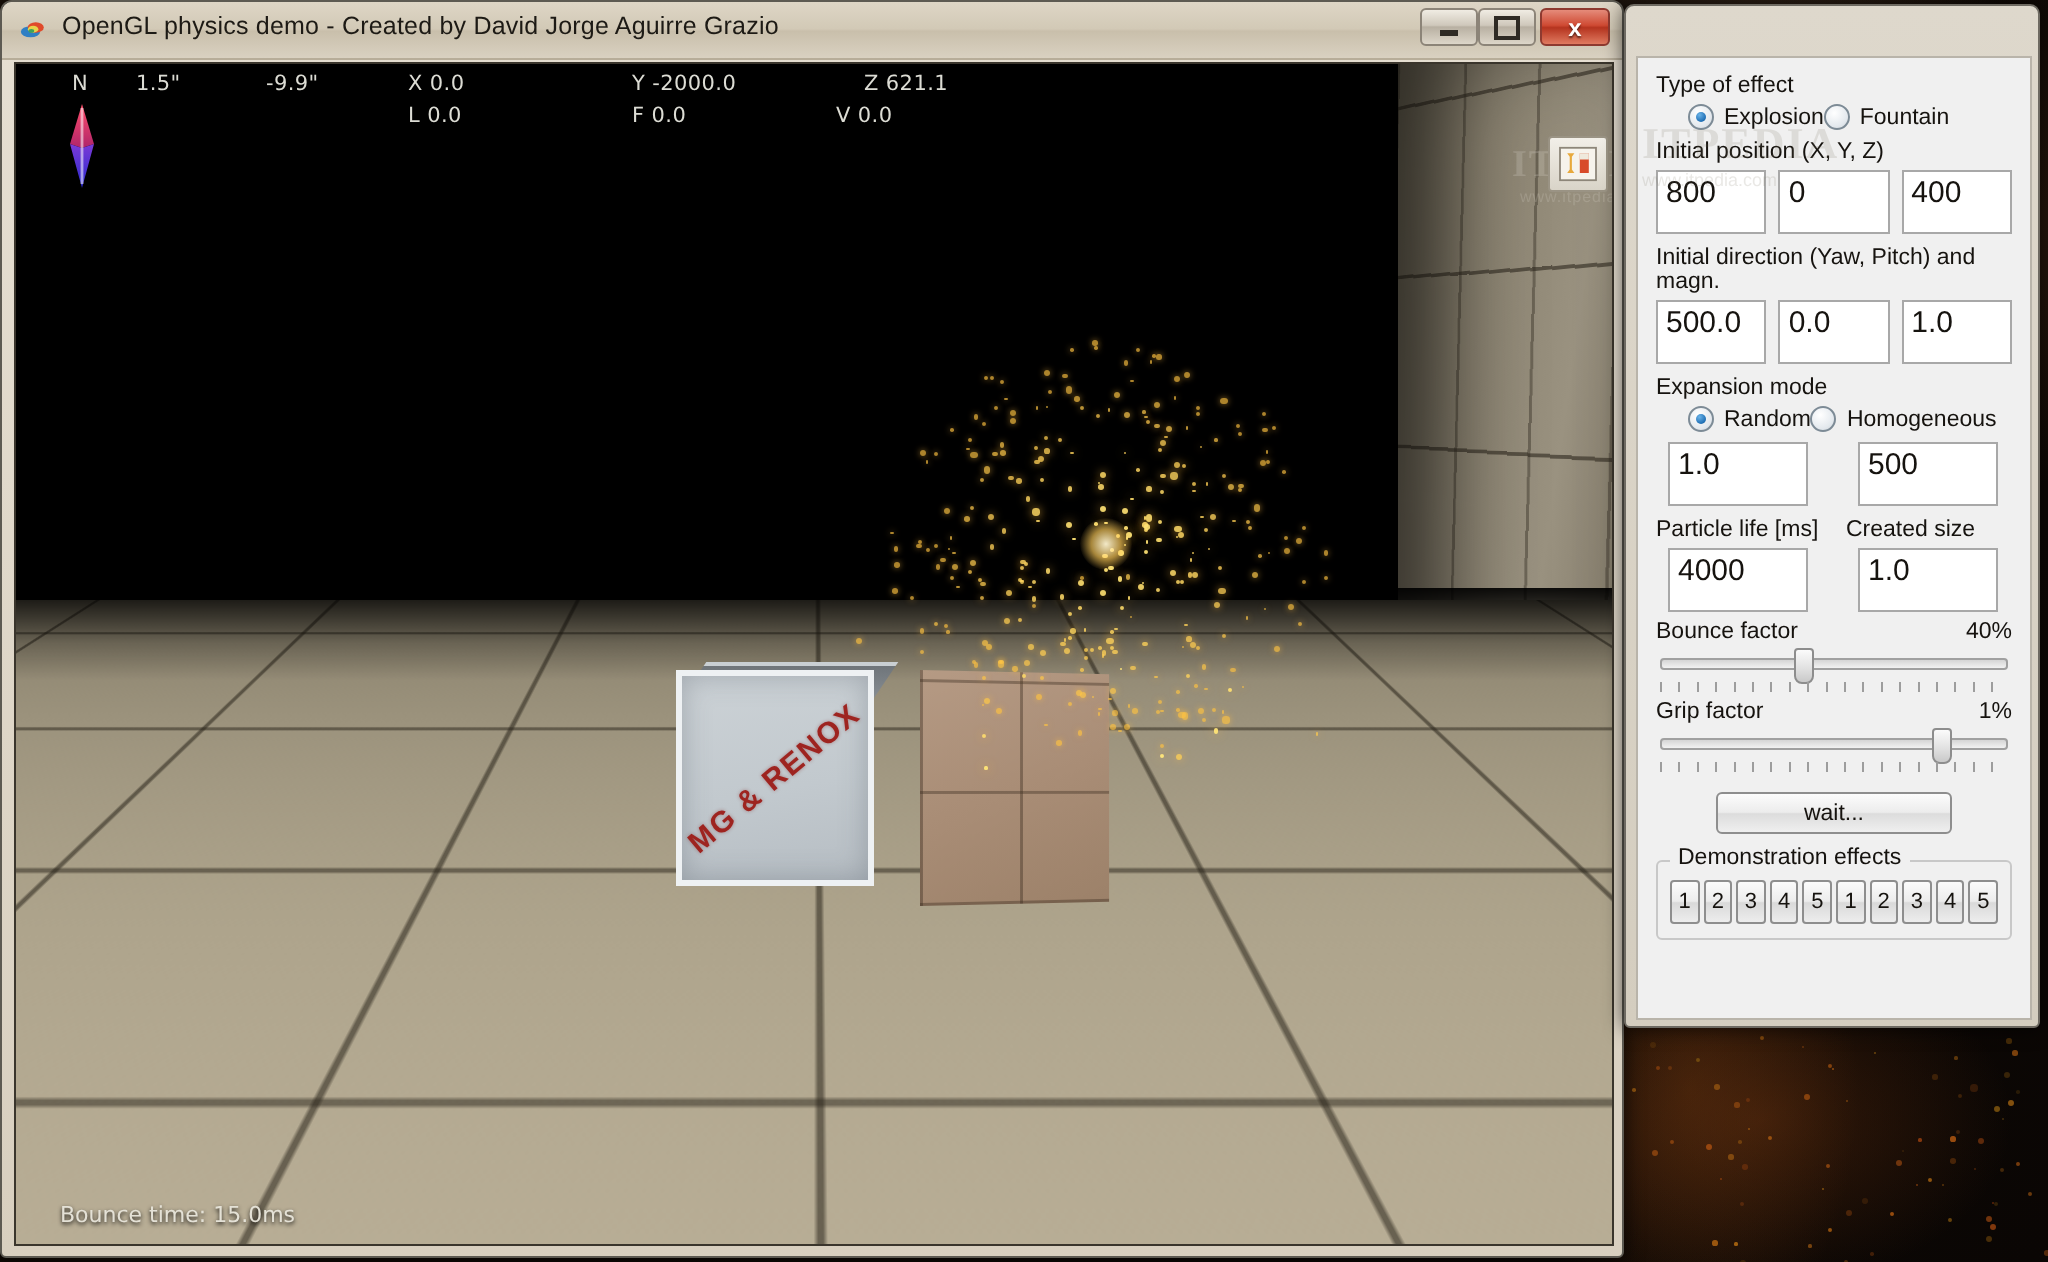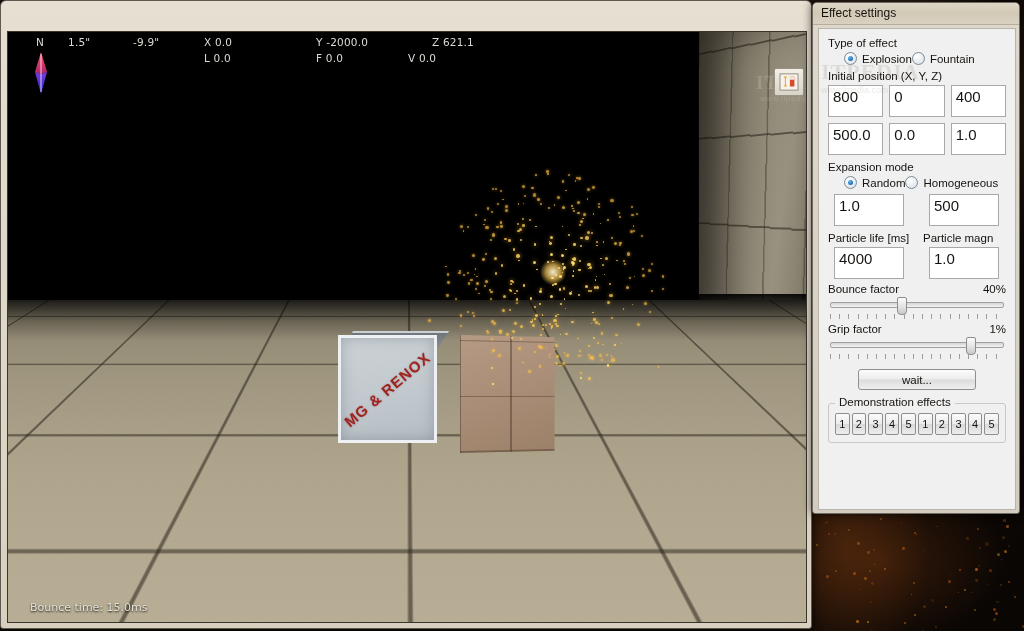--- a/index.html
+++ b/index.html
@@ -430,20 +430,39 @@
     <div class="wall-fleck" style="left: 979px; top: 547px; width: 2.3px; height: 2.3px; background: rgba(225, 123, 20, 0.2);"></div>
     <div class="wall-fleck" style="left: 871px; top: 582px; width: 2.8px; height: 2.8px; background: rgba(226, 95, 20, 0.22);"></div>
     <div class="wall-fleck" style="left: 937px; top: 526px; width: 1.4px; height: 1.4px; background: rgba(180, 119, 20, 0.52);"></div>
     <div class="wall-fleck" style="left: 964px; top: 589px; width: 2px; height: 2px; background: rgba(223, 133, 20, 0.6);"></div>
     <div class="wall-fleck" style="left: 975px; top: 579px; width: 2.8px; height: 2.8px; background: rgba(230, 114, 20, 0.25);"></div>
     <div class="wall-fleck" style="left: 867px; top: 621px; width: 1.5px; height: 1.5px; background: rgba(231, 139, 20, 0.63);"></div>
   </div>
 
 <div id="app-window">
 
+  <div id="title-bar">
+    <svg id="title-icon" viewBox="0 0 16 16">
+      <ellipse cx="6" cy="9" rx="5.5" ry="3.2" fill="#2f7fc4"></ellipse>
+      <ellipse cx="9" cy="6.5" rx="4.6" ry="3" fill="#e04a2a"></ellipse>
+      <ellipse cx="7.5" cy="7.5" rx="3" ry="2" fill="#e8d24a"></ellipse>
+      <ellipse cx="6.5" cy="8.5" rx="1.6" ry="1.1" fill="#3fa35a"></ellipse>
+    </svg>
+    <div id="title-text">OpenGL physics demo  -  Created by David Jorge Aguirre Grazio</div>
+
+    <div class="win-btn" id="btn-min">
+      <div class="glyph-min"></div>
+    </div>
+    <div class="win-btn" id="btn-max">
+      <div class="glyph-max"></div>
+    </div>
+    <div class="win-btn" id="btn-close">
+      <div class="glyph-close">x</div>
+    </div>
+  </div>
 
   <div id="gl-viewport">
     <div id="scene">
       <div id="wall"></div>
       <div id="floor"></div>
       <div id="floor-haze"></div>
 
       <div id="slab"></div>
 
       <div id="crate-top"></div>
@@ -800,29 +819,28 @@
         <rect x="10.3" y="4" width="1.4" height="38" fill="rgba(255,255,255,0.55)"></rect>
       </svg>
       <div class="hud-cell" style="left:28px; top:4px;">N</div>
       <div class="hud-cell" style="left:60px; top:4px;">1.5"</div>
       <div class="hud-cell" style="left:125px; top:4px;">-9.9"</div>
       <div class="hud-cell" style="left:196px; top:4px;">X 0.0</div>
       <div class="hud-cell" style="left:308px; top:4px;">Y -2000.0</div>
       <div class="hud-cell" style="left:424px; top:4px;">Z 621.1</div>
       <div class="hud-cell" style="left:196px; top:20px;">L 0.0</div>
       <div class="hud-cell" style="left:308px; top:20px;">F 0.0</div>
-      <div class="hud-cell" style="left:400px; top:20px;">V 0.0</div>
+      <div class="hud-cell" style="left:410px; top:20px;">V 0.0</div>
     </div>
 
     <div id="hud-frametime">Bounce time: 15.0ms</div>
   </div>
 </div>
 
 <div id="settings-panel">
-  <div id="panel-title">Effect settings</div>
 
   <div id="panel-body">
     <div id="panel-wm">ITPEDIA</div>
     <div id="panel-wm2">www.itpedia.com</div>
 
     <div class="sec-label">Type of effect</div>
     <div class="radio-row">
       <div style="display:flex;">
         <div style="display:flex;align-items:center;width:80px;">
           <span class="radio on"></span>
@@ -835,20 +853,21 @@
       </div>
     </div>
 
     <div class="sec-label">Initial position (X, Y, Z)</div>
     <div class="fields">
       <div class="txt w3">800</div>
       <div class="txt w3">0</div>
       <div class="txt w3">400</div>
     </div>
 
+    <div class="sec-label">Initial direction (Yaw, Pitch) and magn.</div>
     <div class="fields">
       <div class="txt w3">500.0</div>
       <div class="txt w3">0.0</div>
       <div class="txt w3">1.0</div>
     </div>
 
     <div class="sec-label">Expansion mode</div>
     <div class="radio-row">
       <div style="display:flex;">
         <div style="display:flex;align-items:center;width:80px;">
@@ -866,21 +885,21 @@
       <div>
           <div class="txt w2">1.0</div>
         </div>
       <div>
           <div class="txt w2">500</div>
         </div>
     </div>
 
     <div class="two-col">
       <div class="sec-label">Particle life [ms]</div>
-      <div class="sec-label">Particle magn</div>
+      <div class="sec-label">Created size</div>
     </div>
     <div class="two-col" style="margin-bottom:4px;">
       <div>
           <div class="txt w2">4000</div>
         </div>
       <div>
           <div class="txt w2">1.0</div>
         </div>
     </div>
 

